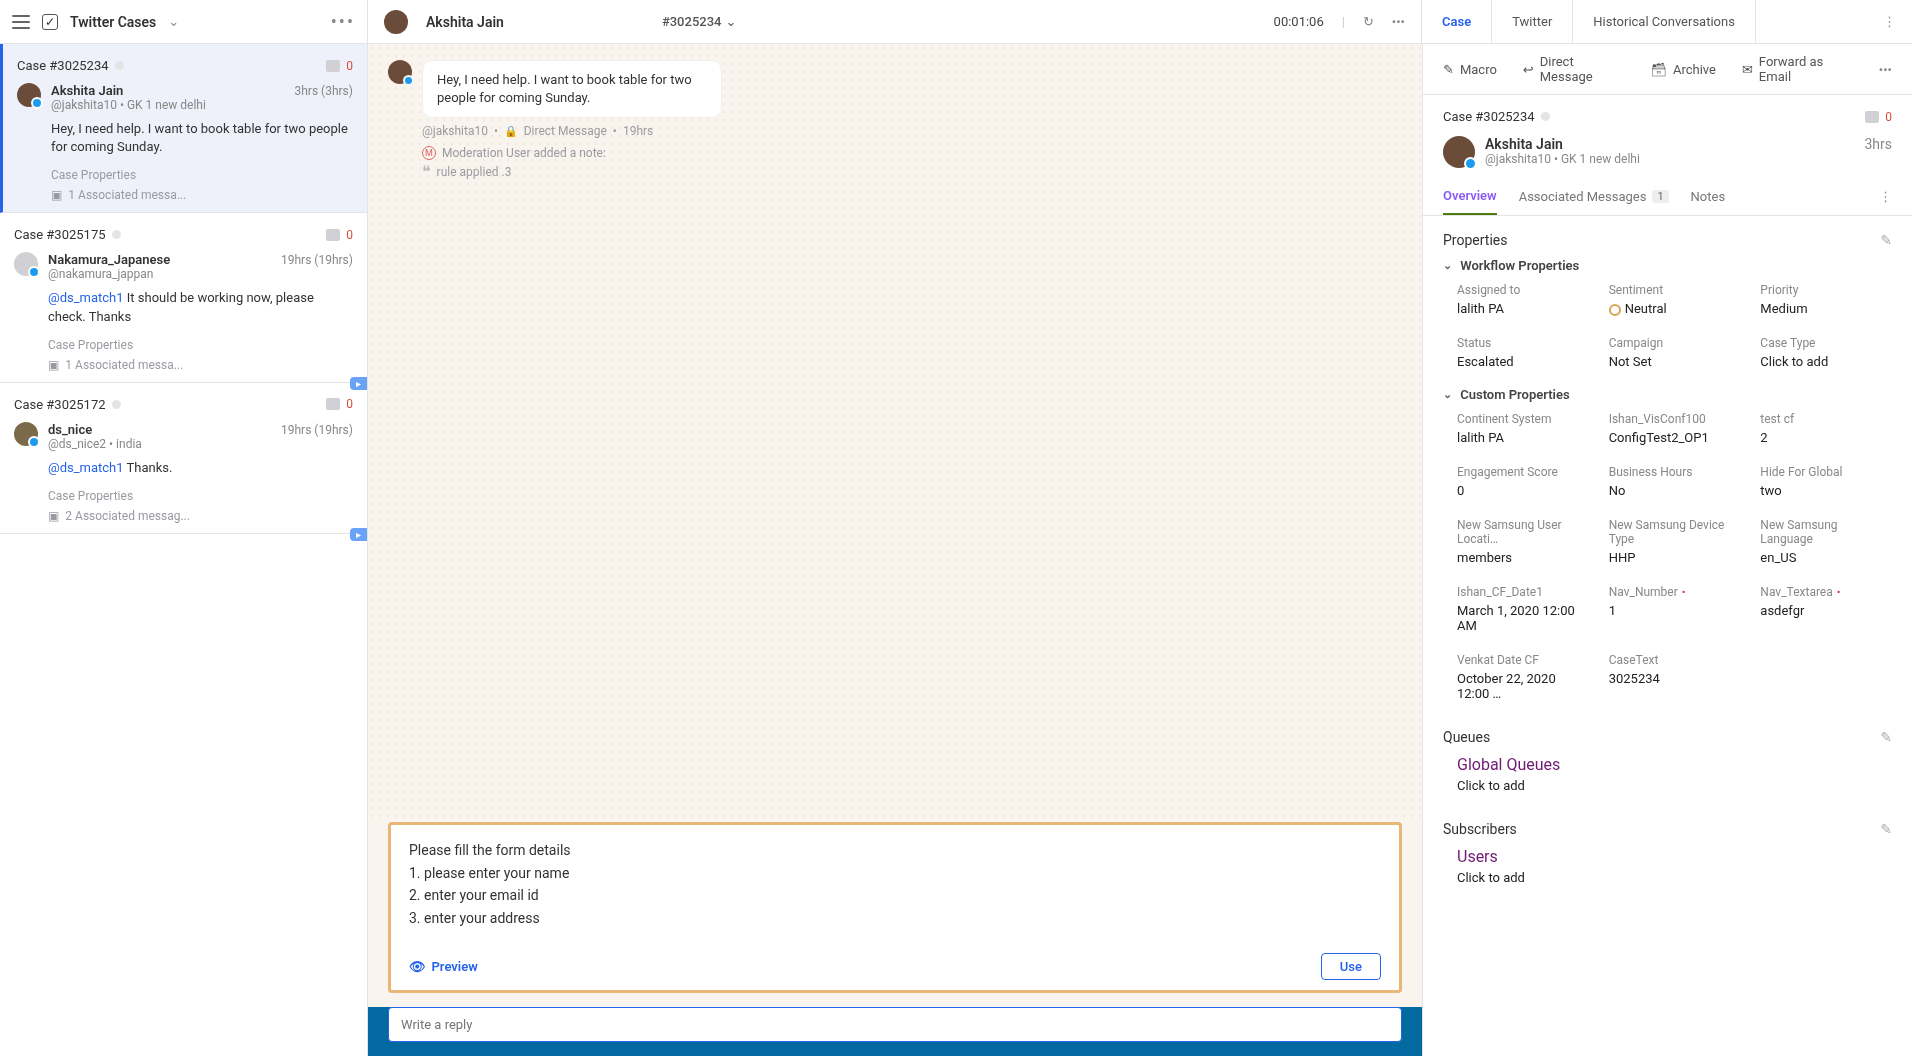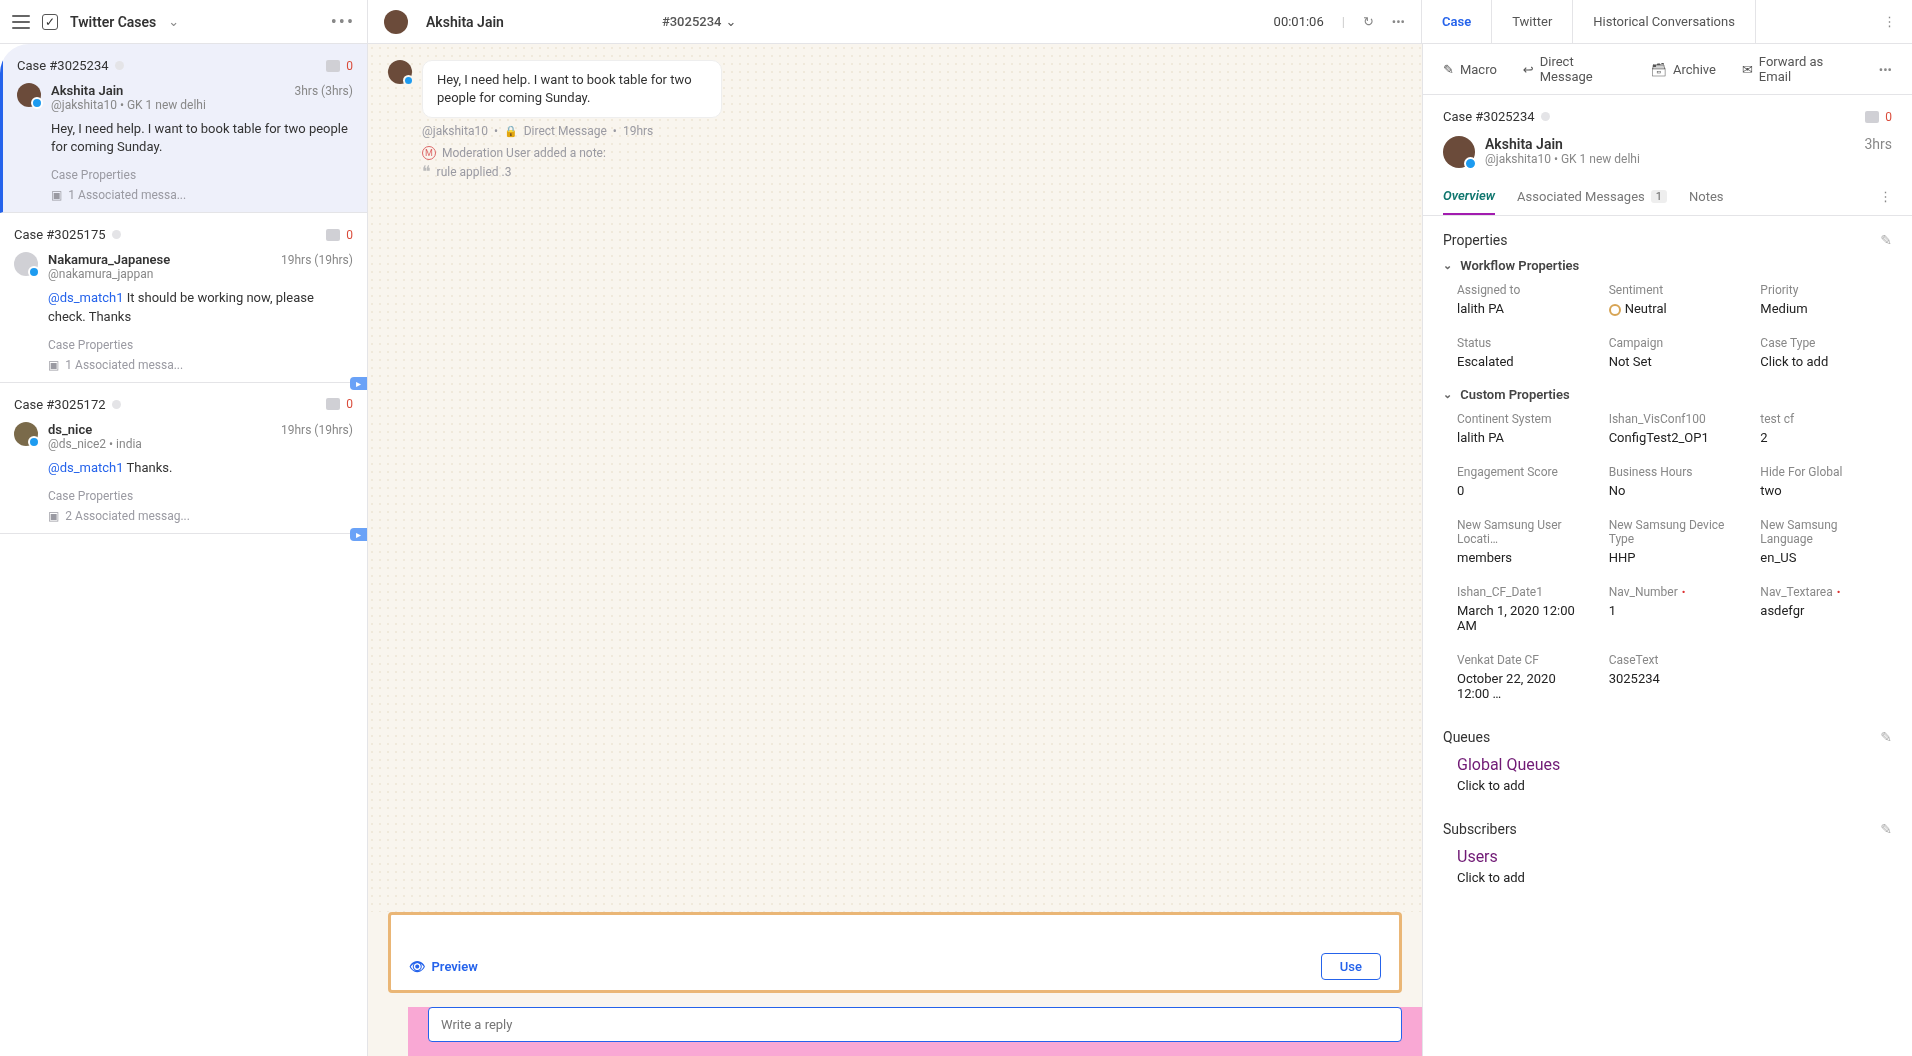--- a/index.html
+++ b/index.html
@@ -18,21 +18,21 @@
   .topbar .middle .casehash{color:#555;font-weight:500;font-size:13px;display:flex;align-items:center;gap:4px;margin-left:140px;}
   .topbar .middle .timer{margin-left:auto;color:#444;font-size:13px;}
   .topbar .middle .divider{color:#ccc;}
   .topbar .middle .icon{color:#888;cursor:pointer;}
   .topbar .right{flex:0 0 490px;display:flex;align-items:center;}
   .topbar .right .tab{padding:0 20px;height:44px;display:flex;align-items:center;font-size:13px;color:#555;border-right:1px solid #e4e4e7;cursor:pointer;}
   .topbar .right .tab.active{color:#2563eb;font-weight:600;}
   .topbar .right .spacer{flex:1;}
   .topbar .right .vellipsis{padding:0 16px;color:#888;}
 
-  .main{display:flex;flex:1;overflow:hidden;border-radius:29px;}
+  .main{display:flex;flex:1;overflow:hidden;}
   
   .caselist{flex:0 0 368px;border-right:1px solid #e4e4e7;overflow-y:auto;background:#fff;}
   .case{border-bottom:1px solid #e4e4e7;padding:14px 14px 10px 14px;position:relative;}
   .case.selected{background:#eef0fa;border-left:3px solid #2563eb;}
   .case-header{display:flex;align-items:center;gap:6px;margin-bottom:10px;}
   .case-header .cid{font-size:13px;color:#333;}
   .case-header .dot{width:9px;height:9px;border-radius:50%;background:#e4e4e7;}
   .case-header .spacer{flex:1;}
   .case-header .msgicon{width:14px;height:12px;background:#d0d0d5;border-radius:2px;display:inline-block;}
   .case-header .msgcount{color:#da4b3a;font-size:12px;}
@@ -65,21 +65,21 @@
   .modnote .icon{width:14px;height:14px;border:1px solid #d66;border-radius:50%;display:inline-flex;align-items:center;justify-content:center;color:#d66;font-size:9px;}
   .rule{margin-top:2px;margin-left:34px;font-size:12px;color:#9a9aa2;display:flex;align-items:center;gap:6px;}
   .rule .quote{font-size:16px;color:#bbb;}
 
   .suggest-card{margin:0 20px 14px 20px;border:3px solid #eab676;background:#fff;border-radius:4px;padding:14px 18px 10px 18px;}
   .suggest-card .body{font-size:14px;color:#333;line-height:1.6;}
   .suggest-card .footer{display:flex;align-items:center;margin-top:24px;}
   .suggest-card .preview{color:#2563eb;font-weight:600;font-size:13px;display:flex;align-items:center;gap:6px;cursor:pointer;}
   .suggest-card .use{margin-left:auto;border:1px solid #2563eb;color:#2563eb;background:#fff;padding:5px 18px;border-radius:4px;font-size:13px;font-weight:500;cursor:pointer;}
 
-  .reply-wrap{padding:0 20px 14px 20px;background:#f9a8d4;margin-left:40px;}
+  .reply-wrap{padding:0 20px 14px 20px;background:#0369a1;}
   .reply{width:100%;border:1.5px solid #2563eb;border-radius:4px;padding:9px 12px;font-size:13px;color:#444;outline:none;background:#fff;}
 
   
   .panel{flex:0 0 490px;border-left:1px solid #e4e4e7;display:flex;flex-direction:column;overflow:hidden;}
   .panel-actions{display:flex;align-items:center;gap:26px;padding:10px 20px;border-bottom:1px solid #e4e4e7;}
   .panel-actions .action{display:flex;align-items:center;gap:6px;color:#555;font-size:13px;cursor:pointer;}
   .panel-actions .more{margin-left:auto;color:#888;}
   .panel-hdr{padding:14px 20px 6px 20px;}
   .panel-hdr .cid{font-size:13px;color:#333;display:flex;align-items:center;gap:6px;}
   .panel-hdr .cid .dot{width:9px;height:9px;border-radius:50%;background:#e4e4e7;}
@@ -89,21 +89,21 @@
   .panel-user{display:flex;gap:10px;padding:6px 20px 10px 20px;}
   .panel-user .avatar{width:32px;height:32px;border-radius:50%;background:#6b4b3a;position:relative;}
   .panel-user .avatar .badge{position:absolute;bottom:-2px;right:-2px;width:13px;height:13px;border-radius:50%;background:#1d9bf0;border:2px solid #fff;}
   .panel-user .info .name{font-weight:600;font-size:14px;}
   .panel-user .info .handle{color:#888;font-size:12px;}
   .panel-user .time{margin-left:auto;color:#888;font-size:14px;}
   .panel-msg{padding:2px 20px 12px 62px;font-size:14px;color:#333;}
   .panel-tabs{display:flex;gap:22px;padding:0 20px;border-bottom:1px solid #e4e4e7;position:relative;}
   .ptab{padding:10px 0;font-size:13px;color:#777;cursor:pointer;display:flex;align-items:center;gap:6px;}
   .ptab .count{background:#eee;border-radius:3px;padding:0 5px;font-size:11px;color:#666;}
-  .ptab.active{color:#0f766e;font-weight:600;border-bottom:2px solid #a21caf;font-style:italic;}
+  .ptab.active{color:#8b5cf6;font-weight:600;border-bottom:2px solid #4d7c0f;}
   .panel-tabs .vellipsis{margin-left:auto;align-self:center;color:#888;}
 
   .panel-scroll{flex:1;overflow-y:auto;padding:16px 20px;}
   .section-title{font-weight:400;font-size:14px;margin-bottom:10px;display:flex;align-items:center;}
   .section-title .edit{margin-left:auto;color:#aaa;cursor:pointer;}
   .subsection{display:flex;align-items:center;gap:8px;margin:8px 0 10px 0;font-weight:600;font-size:13px;color:#444;cursor:pointer;}
   .subsection .chev{font-size:11px;color:#666;}
   .propgrid{display:grid;grid-template-columns:1fr 1fr 1fr;gap:20px 20px;padding-left:14px;margin-bottom:18px;}
   .prop .lbl{font-size:12px;color:#888;margin-bottom:4px;display:flex;align-items:center;gap:4px;}
   .prop .val{font-size:13px;color:#222;}
@@ -261,20 +261,26 @@
           <span class="icon">M</span>
           <span>Moderation User added a note:</span>
         </div>
         <div class="rule">
           <span class="quote">❝</span>
           <span>rule applied .3</span>
         </div>
       </div>
 
       <div class="suggest-card">
+        <div class="body" id="suggest-body">
+            <div>Please fill the form details</div>
+            <div>1. please enter your name</div>
+            <div>2. enter your email id</div>
+            <div>3. enter your address</div>
+          </div>
         <div class="footer">
           <div class="preview">
             <span>👁</span>
             <span>Preview</span>
           </div>
           <button class="use">Use</button>
         </div>
       </div>
 
       <div class="reply-wrap">

